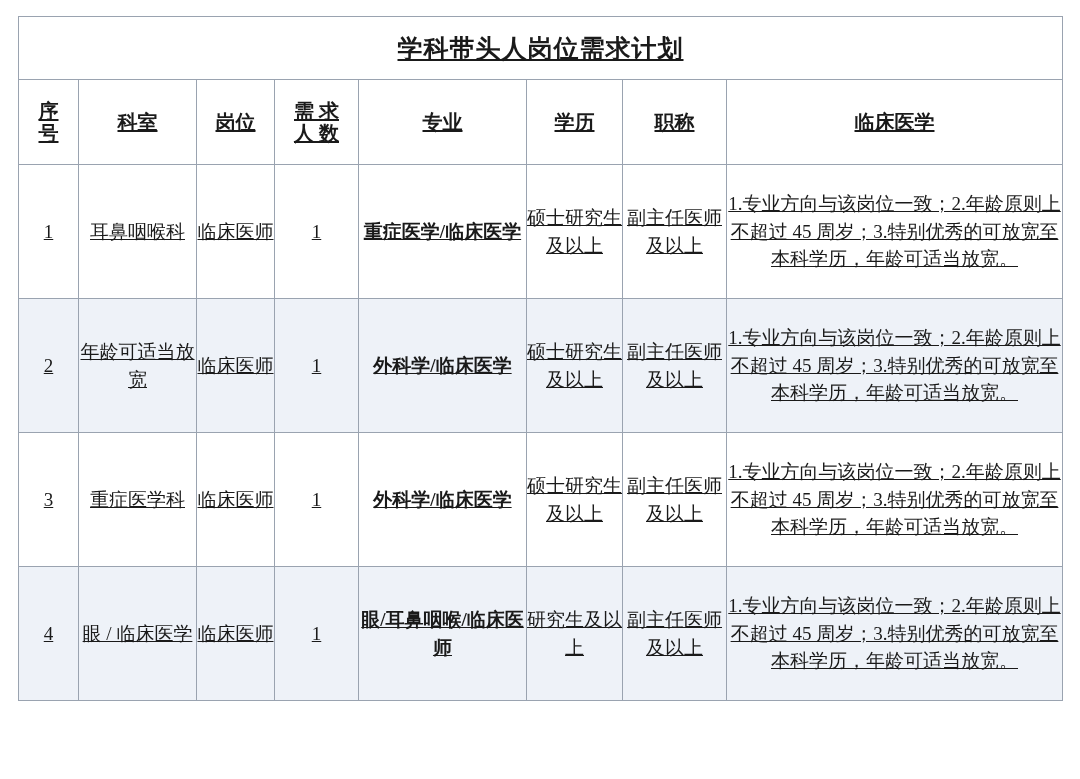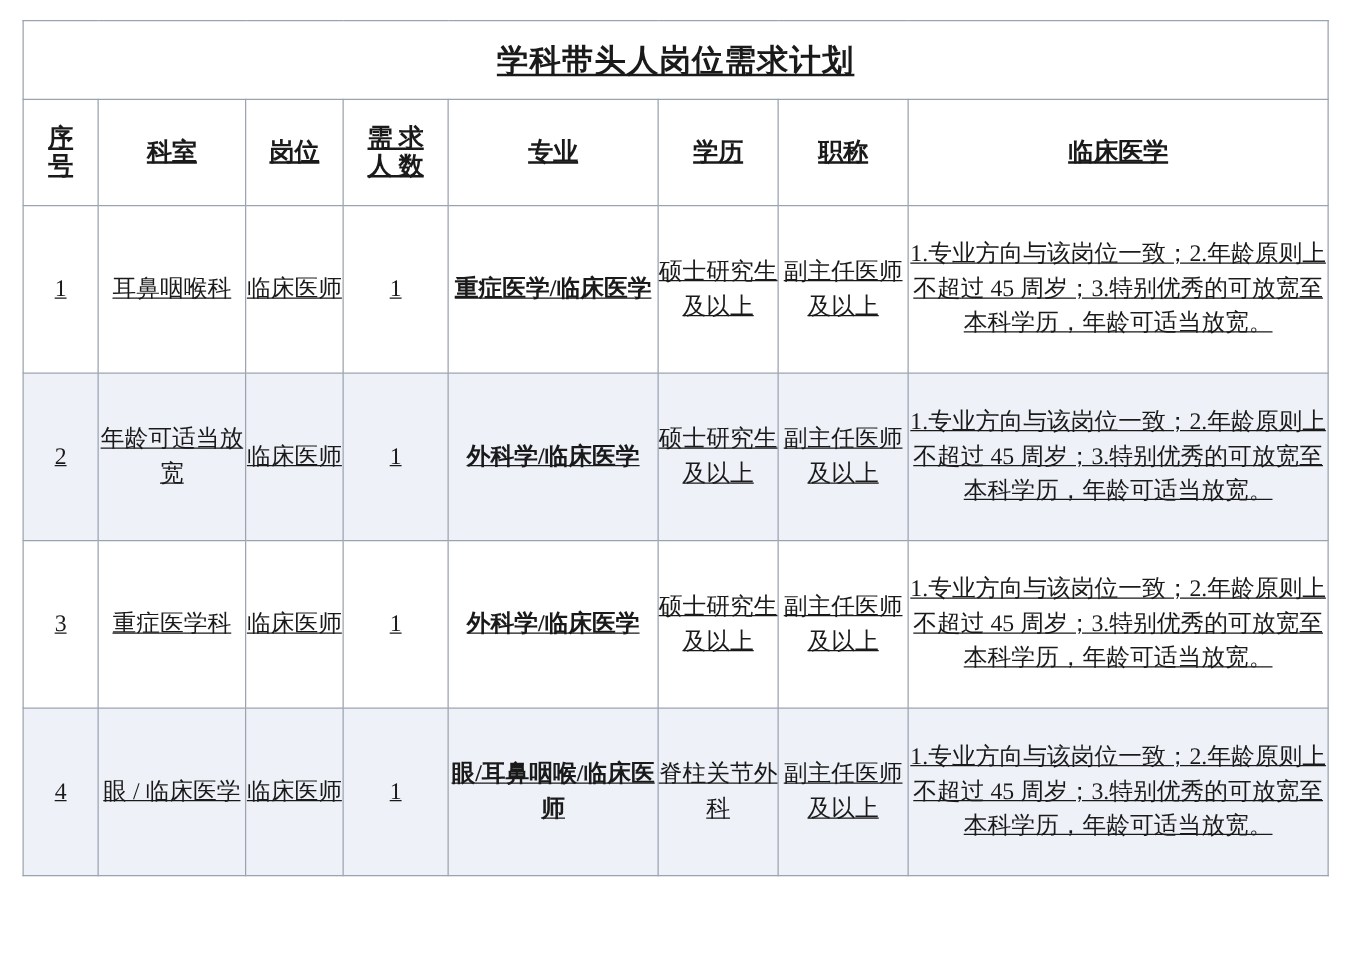--- a/index.html
+++ b/index.html
@@ -162,19 +162,19 @@
         <td class="c-title cell-pad">副主任医师及以上</td>
         <td class="c-other other">1.专业方向与该岗位一致；2.年龄原则上不超过 45 周岁；3.特别优秀的可放宽至本科学历，年龄可适当放宽。</td>
       </tr>
 
       <tr class="body-row alt">
         <td class="c-no cell-pad">4</td>
         <td class="c-dept cell-pad">眼 / 临床医学</td>
         <td class="c-post cell-pad">临床医师</td>
         <td class="c-num cell-pad">1</td>
         <td class="c-major cell-pad major">眼/耳鼻咽喉/临床医师</td>
-        <td class="c-edu cell-pad">脊柱关节外科</td>
+        <td class="c-edu cell-pad">研究生及以上</td>
         <td class="c-title cell-pad">副主任医师及以上</td>
         <td class="c-other other">1.专业方向与该岗位一致；2.年龄原则上不超过 45 周岁；3.特别优秀的可放宽至本科学历，年龄可适当放宽。</td>
       </tr>
     </tbody>
   </table>
 </div>
 
 </body></html>

